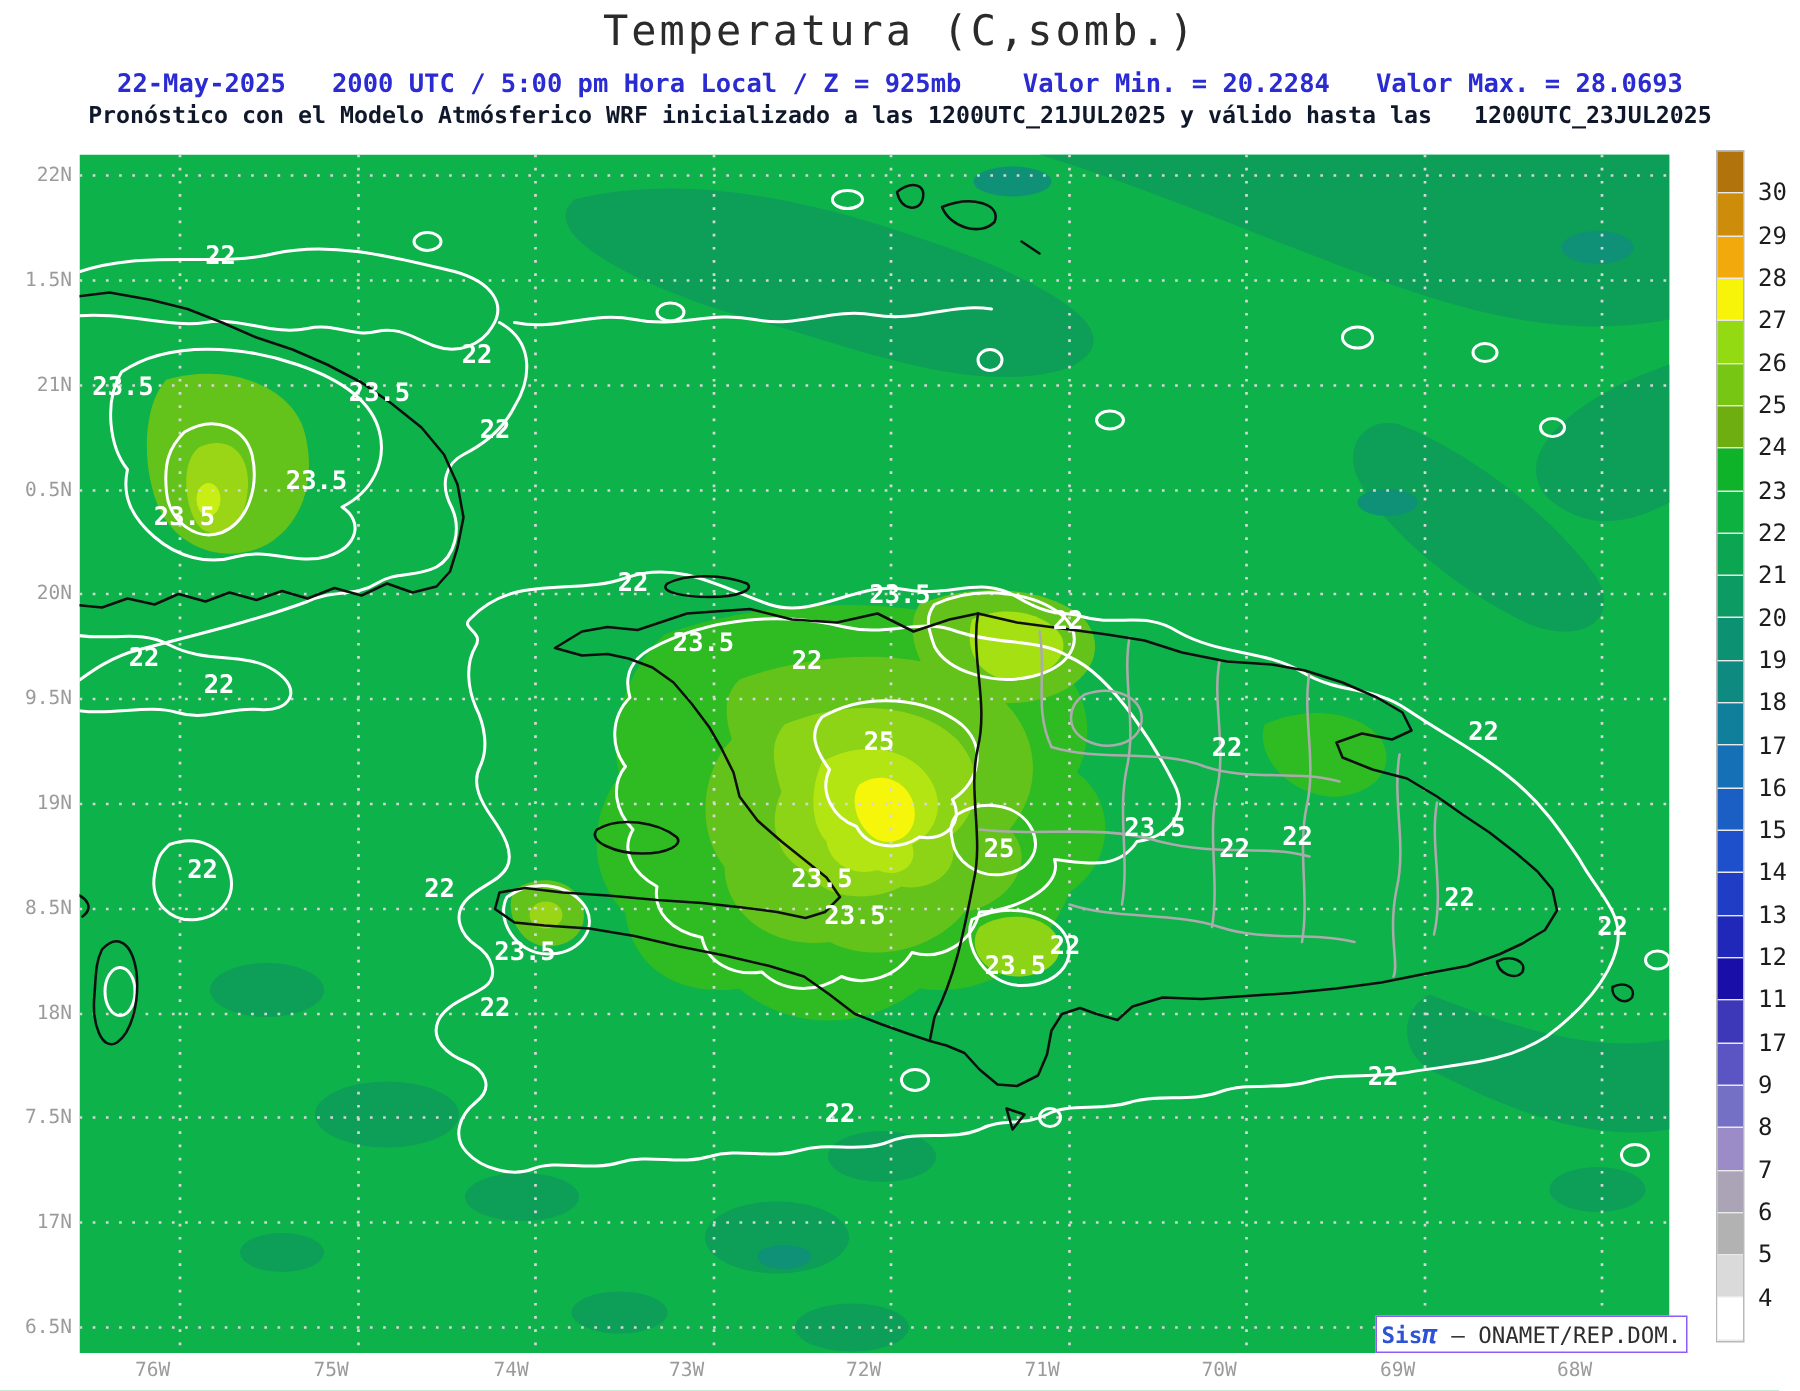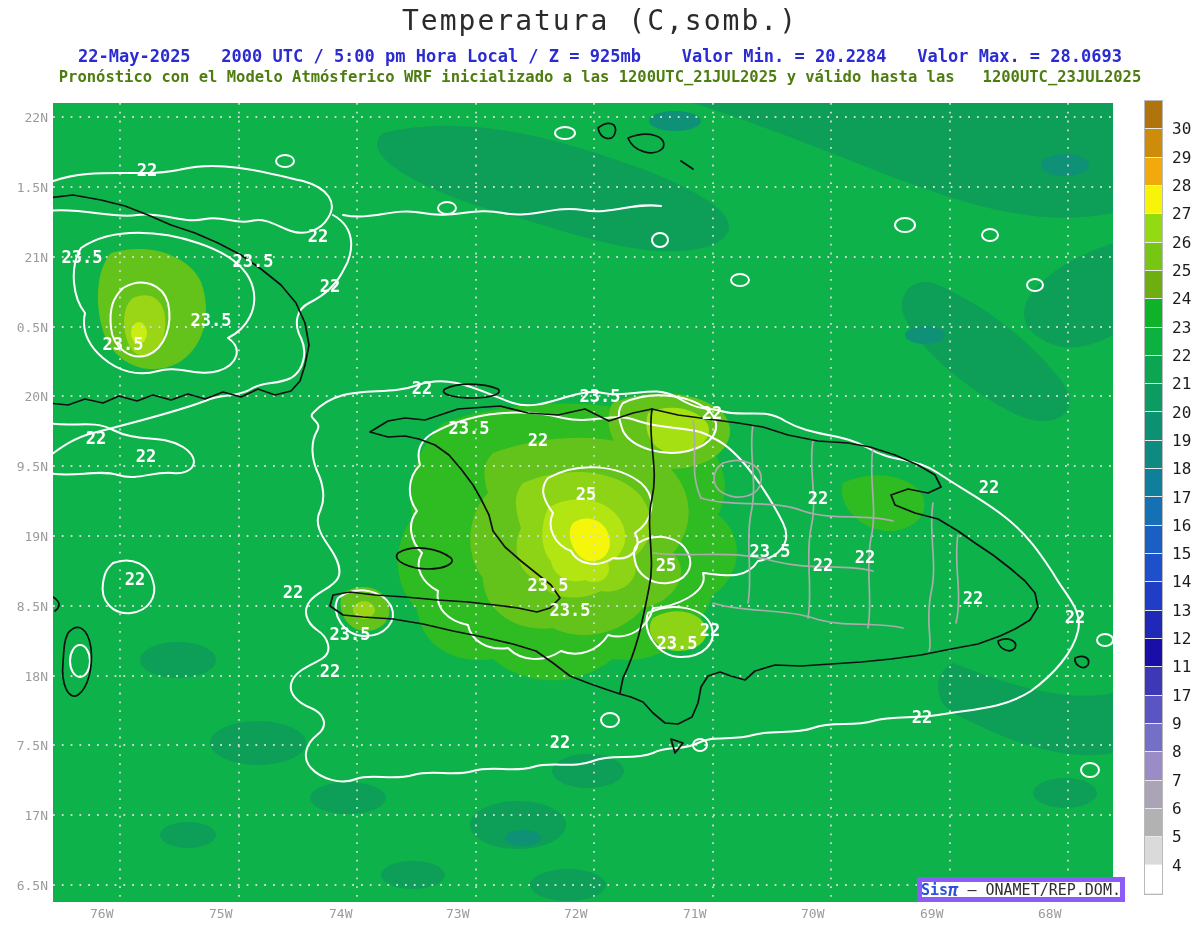--- a/index.html
+++ b/index.html
@@ -4,33 +4,33 @@
 <style>
   html,body{margin:0;padding:0;background:#ffffff;}
   body{width:1200px;height:927px;position:relative;overflow:hidden;
        font-family:"DejaVu Sans Mono","Liberation Mono",monospace;}
   .abs{position:absolute;}
   #page-title{left:0;top:4px;width:1200px;text-align:center;
       font-size:28px;letter-spacing:2px;color:#2b2b2b;font-weight:400;white-space:pre;}
   #subtitle1{left:0;top:46px;width:1200px;text-align:center;
       font-size:17px;color:#2b2bd2;white-space:pre;font-weight:700;}
   #subtitle2{left:0;top:68px;width:1200px;text-align:center;
-      font-size:15.5px;color:#4d7c0f;white-space:pre;font-weight:700;}
+      font-size:15.5px;color:#0f172a;white-space:pre;font-weight:700;}
   #map-wrap{left:53px;top:103px;width:1060px;height:799px;}
   .lat-label{position:absolute;left:0;width:48px;text-align:right;
       font-size:13px;color:#9b9b9b;transform:translateY(-50%);}
   .lon-label{position:absolute;top:906px;width:60px;margin-left:-30px;text-align:left;
       font-size:13px;color:#9b9b9b;}
   #colorbar{left:1144px;top:100px;width:19px;height:795px;border:1px solid #b9b9b9;
       box-sizing:border-box;background:#fff;}
   .cb-cell{width:100%;box-sizing:border-box;border-bottom:1px solid #e9e9e9;}
   .cb-label{position:absolute;left:1172px;font-size:16px;color:#1c1c1c;
       transform:translateY(-50%);}
   #brand-box{left:917px;top:877px;width:208px;height:25px;background:#ffffff;
-      border:5px solid #8b5cf6;box-sizing:border-box;display:flex;align-items:center;
+      border:1px solid #8b5cf6;box-sizing:border-box;display:flex;align-items:center;
       justify-content:center;font-size:15px;color:#2e2e2e;white-space:pre;}
   #brand-box .sis{color:#2d52d8;font-weight:700;}
   #brand-box .pi{color:#2d52d8;font-weight:700;font-style:italic;font-size:17px;}
   svg text.clabel{fill:#ffffff;font-family:"DejaVu Sans Mono",monospace;
       font-size:17px;font-weight:700;text-anchor:middle;}
   .coast{fill:none;stroke:#101010;stroke-width:1.7;stroke-linejoin:round;stroke-linecap:round;}
   .prov{fill:none;stroke:#ababab;stroke-width:1.7;stroke-linejoin:round;stroke-linecap:round;}
   .cont{fill:none;stroke:#ffffff;stroke-width:2;stroke-linejoin:round;stroke-linecap:round;}
 </style>
 </head>

